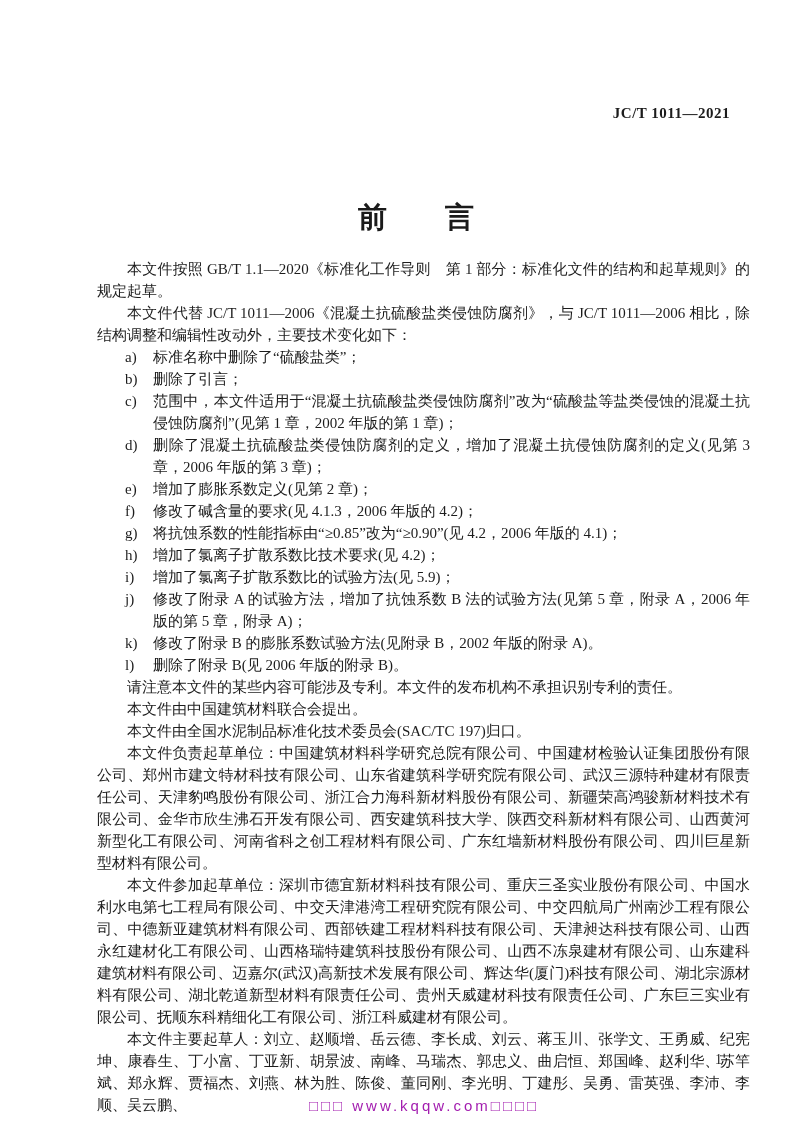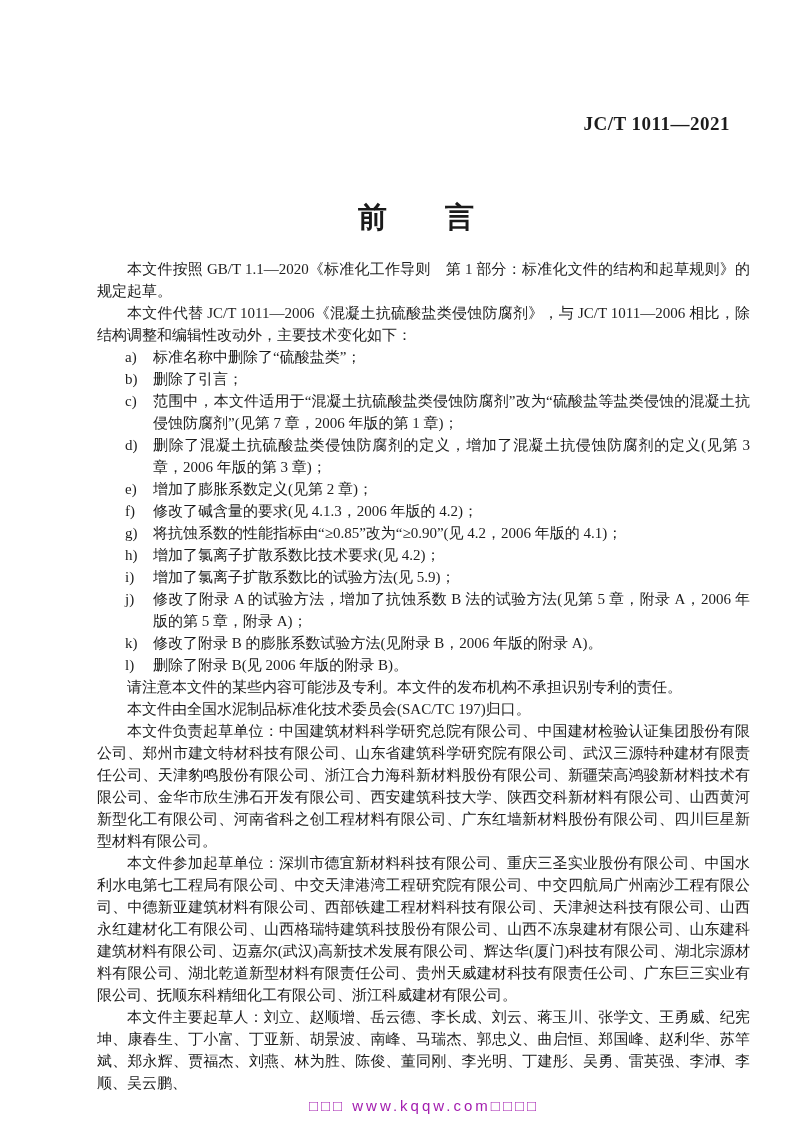--- a/index.html
+++ b/index.html
@@ -13,24 +13,23 @@
     height: 1132px;
     background: #ffffff;
     overflow: hidden;
     font-family: "Liberation Serif", "DejaVu Serif", serif;
     color: #1c1c1c;
   }
   .doc-header {
     position: absolute;
     top: 105px;
     right: 70px;
-    font-size: 19px;
+    font-size: 15px;
     font-weight: bold;
     letter-spacing: 0.5px;
-    margin-top: 8px;
   }
   .doc-title {
     position: absolute;
     top: 182px;
     left: 0;
     width: 100%;
     margin: 16px;
     text-align: center;
     font-size: 29px;
     font-weight: bold;
@@ -103,21 +102,21 @@
       <div class="change-item">
         <span class="change-label">a)</span>
         <span class="change-text">标准名称中删除了“硫酸盐类”；</span>
       </div>
       <div class="change-item">
         <span class="change-label">b)</span>
         <span class="change-text">删除了引言；</span>
       </div>
       <div class="change-item">
         <span class="change-label">c)</span>
-        <span class="change-text">范围中，本文件适用于“混凝土抗硫酸盐类侵蚀防腐剂”改为“硫酸盐等盐类侵蚀的混凝土抗侵蚀防腐剂”(见第 7 章，2006 年版的第 1 章)；</span>
+        <span class="change-text">范围中，本文件适用于“混凝土抗硫酸盐类侵蚀防腐剂”改为“硫酸盐等盐类侵蚀的混凝土抗侵蚀防腐剂”(见第 1 章，2002 年版的第 1 章)；</span>
       </div>
       <div class="change-item">
         <span class="change-label">d)</span>
         <span class="change-text">删除了混凝土抗硫酸盐类侵蚀防腐剂的定义，增加了混凝土抗侵蚀防腐剂的定义(见第 3 章，2006 年版的第 3 章)；</span>
       </div>
       <div class="change-item">
         <span class="change-label">e)</span>
         <span class="change-text">增加了膨胀系数定义(见第 2 章)；</span>
       </div>
       <div class="change-item">
@@ -135,30 +134,31 @@
       <div class="change-item">
         <span class="change-label">i)</span>
         <span class="change-text">增加了氯离子扩散系数比的试验方法(见 5.9)；</span>
       </div>
       <div class="change-item">
         <span class="change-label">j)</span>
         <span class="change-text">修改了附录 A 的试验方法，增加了抗蚀系数 B 法的试验方法(见第 5 章，附录 A，2006 年版的第 5 章，附录 A)；</span>
       </div>
       <div class="change-item">
         <span class="change-label">k)</span>
-        <span class="change-text">修改了附录 B 的膨胀系数试验方法(见附录 B，2006 年版的附录 A)。</span>
+        <span class="change-text">修改了附录 B 的膨胀系数试验方法(见附录 B，2002 年版的附录 A)。</span>
       </div>
       <div class="change-item">
         <span class="change-label">l)</span>
         <span class="change-text">删除了附录 B(见 2006 年版的附录 B)。</span>
       </div>
     </div>
 
     <p class="indent">请注意本文件的某些内容可能涉及专利。本文件的发布机构不承担识别专利的责任。</p>
 
+    <p class="indent">本文件由中国建筑材料联合会提出。</p>
 
     <p class="indent">本文件由全国水泥制品标准化技术委员会(SAC/TC 197)归口。</p>
 
     <p class="indent">本文件负责起草单位：中国建筑材料科学研究总院有限公司、中国建材检验认证集团股份有限公司、郑州市建文特材科技有限公司、山东省建筑科学研究院有限公司、武汉三源特种建材有限责任公司、天津豹鸣股份有限公司、浙江合力海科新材料股份有限公司、新疆荣高鸿骏新材料技术有限公司、金华市欣生沸石开发有限公司、西安建筑科技大学、陕西交科新材料有限公司、山西黄河新型化工有限公司、河南省科之创工程材料有限公司、广东红墙新材料股份有限公司、四川巨星新型材料有限公司。</p>
 
     <p class="indent">本文件参加起草单位：深圳市德宜新材料科技有限公司、重庆三圣实业股份有限公司、中国水利水电第七工程局有限公司、中交天津港湾工程研究院有限公司、中交四航局广州南沙工程有限公司、中德新亚建筑材料有限公司、西部铁建工程材料科技有限公司、天津昶达科技有限公司、山西永红建材化工有限公司、山西格瑞特建筑科技股份有限公司、山西不冻泉建材有限公司、山东建科建筑材料有限公司、迈嘉尔(武汉)高新技术发展有限公司、辉达华(厦门)科技有限公司、湖北宗源材料有限公司、湖北乾道新型材料有限责任公司、贵州天威建材科技有限责任公司、广东巨三实业有限公司、抚顺东科精细化工有限公司、浙江科威建材有限公司。</p>
 
     <p class="indent">本文件主要起草人：刘立、赵顺增、岳云德、李长成、刘云、蒋玉川、张学文、王勇威、纪宪坤、康春生、丁小富、丁亚新、胡景波、南峰、马瑞杰、郭忠义、曲启恒、郑国峰、赵利华、苏竿斌、郑永辉、贾福杰、刘燕、林为胜、陈俊、董同刚、李光明、丁建彤、吴勇、雷英强、李沛、李顺、吴云鹏、</p>
 
   </div>

